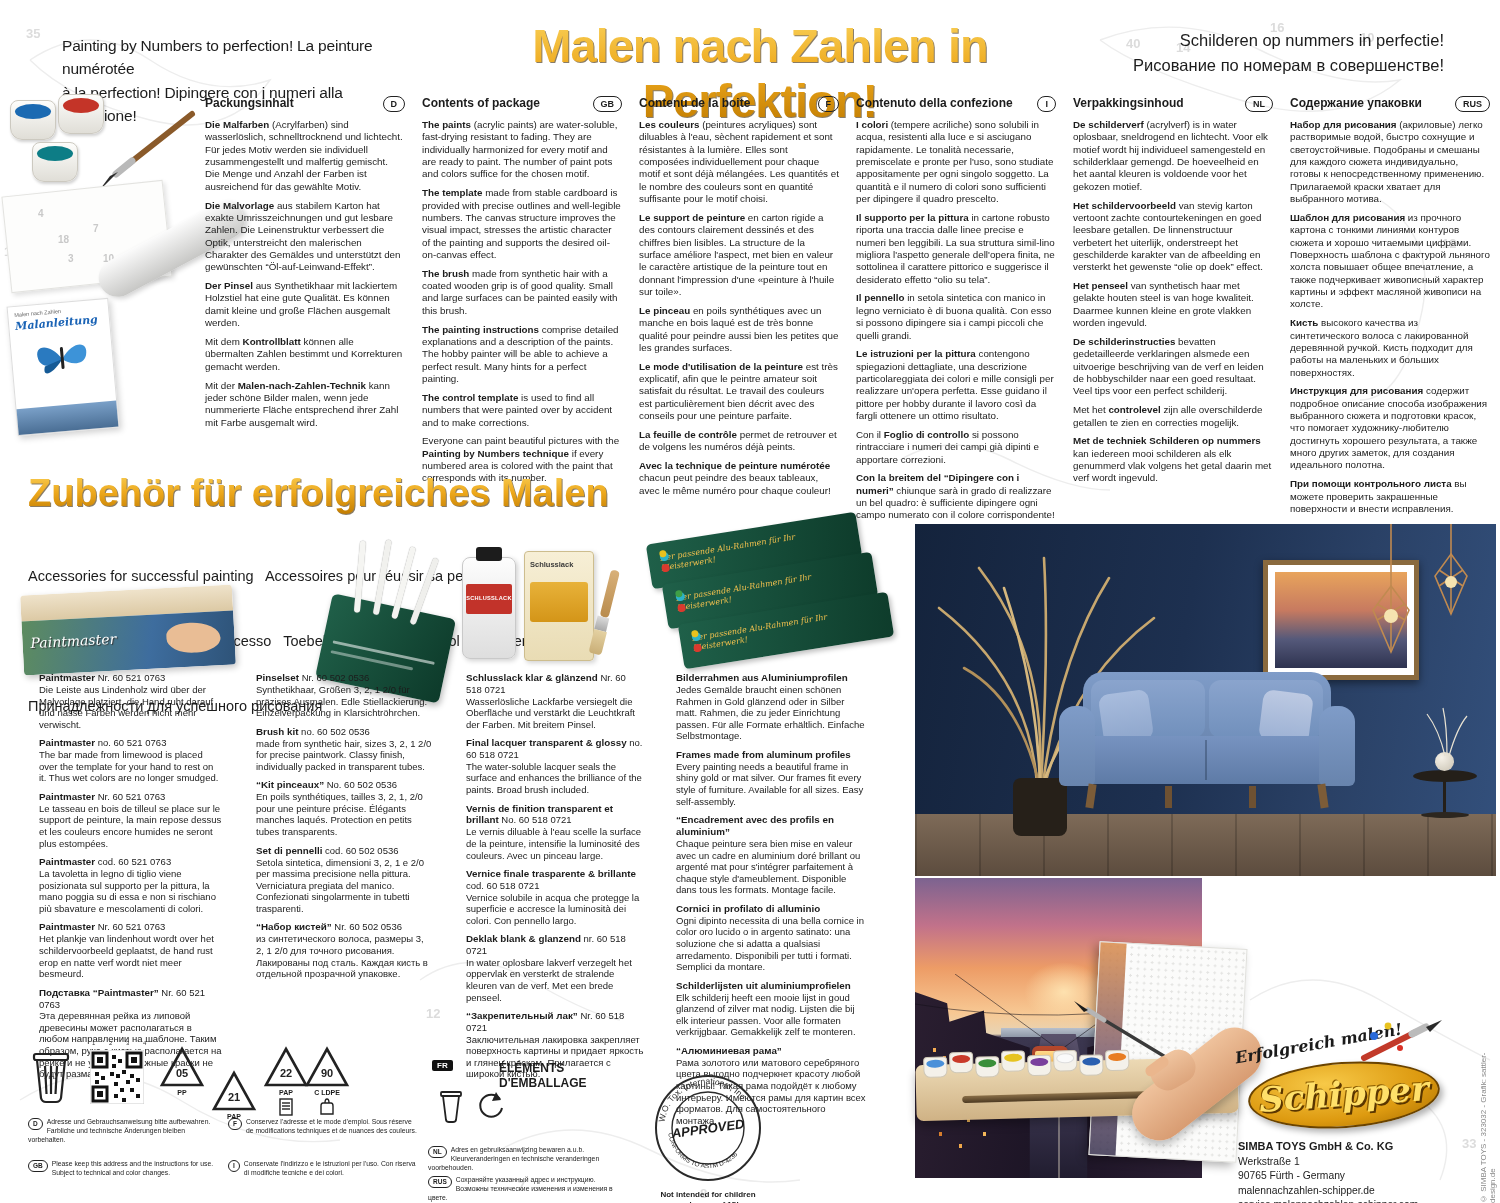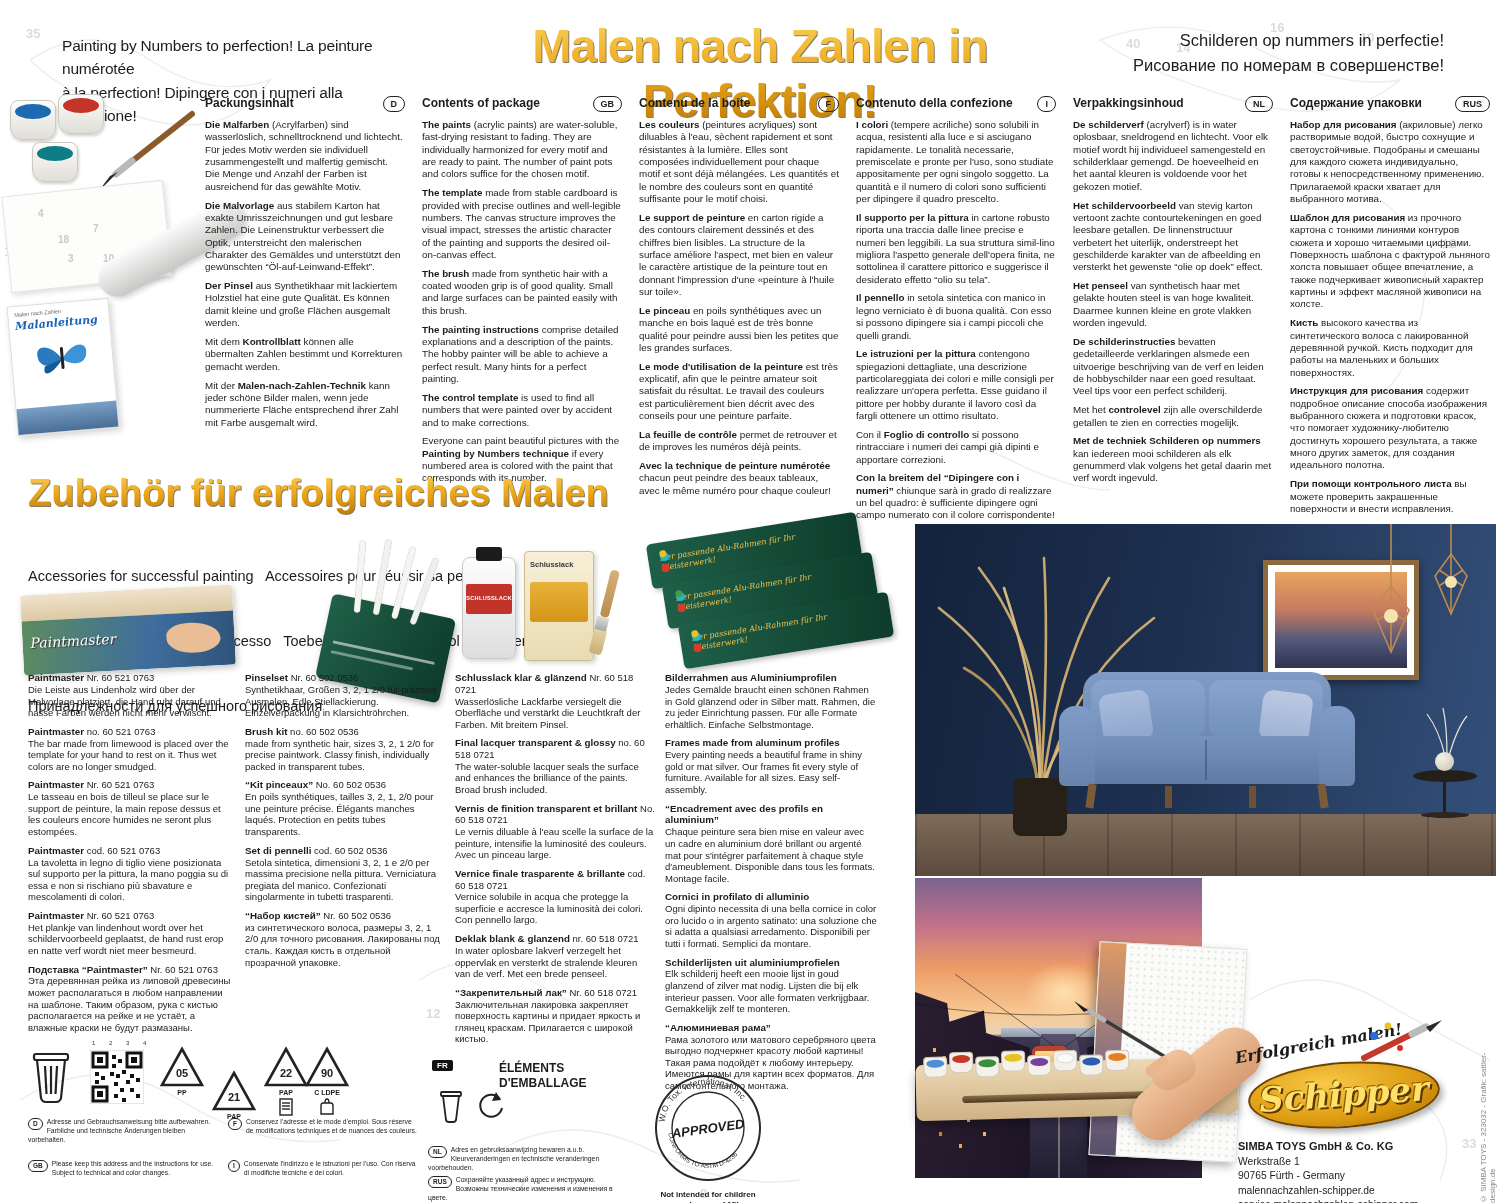--- a/index.html
+++ b/index.html
@@ -21,21 +21,21 @@
   .ccol-t{font-size:12px;font-weight:bold;}
   .badge{border:1.4px solid #222;border-radius:9px;padding:0 7px;font-size:9px;font-weight:bold;
          height:14px;line-height:14px;}
   .para{margin:0 0 6.5px;}
   .para b{font-weight:bold;}
   
   .acc-title{left:28px;top:472px;font-size:38px;}
   .acc-subs{left:28px;top:522px;font-size:14.5px;line-height:1.5;font-weight:500;white-space:pre;}
   
   .pcol{position:absolute;top:672px;font-size:9.5px;line-height:1.22;}
-  .entry{margin:0 0 7px;}
+  .entry{margin:0 11px 7px;}
   .entry b{font-size:9.8px;}
   
   .pot{position:absolute;width:44px;height:38px;background:linear-gradient(#fdfdfb,#e0ded7);
        border:1px solid #ccc9c0;border-radius:8px 8px 12px 12px;box-shadow:1px 2px 3px rgba(0,0,0,.18);}
   .pot i{position:absolute;left:4px;right:4px;top:3px;height:15px;border-radius:50%;display:block;}
   .script{font-family:"DejaVu Serif",serif;font-style:italic;}
   .frame-box{position:absolute;width:212px;height:45px;border-radius:5px;
              background:linear-gradient(100deg,#1f6049,#0e3c2b);box-shadow:2px 3px 5px rgba(0,0,0,.25);
              transform:rotate(-9deg);}
   .frame-box span{position:absolute;left:12px;top:11px;width:150px;font-size:8px;line-height:1.2;
@@ -164,21 +164,21 @@
   </div>
   <div class="ccol" style="left:639px;">
     <div class="ccol-h">
         <span class="ccol-t">Contenu de la boite</span>
         <span class="badge">F</span>
       </div>
     <p class="para"><span></span><b>Les couleurs</b><span> (peintures acryliques) sont diluables à l'eau, sèchent rapidement et sont résistantes à la lumière. Elles sont composées individuellement pour chaque motif et sont déjà mélangées. Les quantités et le nombre des couleurs sont en quantité suffisante pour le motif choisi.</span></p>
     <p class="para"><span></span><b>Le support de peinture</b><span> en carton rigide a des contours clairement dessinés et des chiffres bien lisibles. La structure de la surface améliore l'aspect, met bien en valeur le caractère artistique de la peinture tout en donnant l'impression d'une «peinture à l'huile sur toile».</span></p>
     <p class="para"><span></span><b>Le pinceau</b><span> en poils synthétiques avec un manche en bois laqué est de très bonne qualité pour peindre aussi bien les petites que les grandes surfaces.</span></p>
     <p class="para"><span></span><b>Le mode d'utilisation de la peinture</b><span> est très explicatif, afin que le peintre amateur soit satisfait du résultat. Le travail des couleurs est particulièrement bien décrit avec des conseils pour une peinture parfaite.</span></p>
-    <p class="para"><span></span><b>La feuille de contrôle</b><span> permet de retrouver et de improves les numéros déjà peints.</span></p>
+    <p class="para"><span></span><b>La feuille de contrôle</b><span> permet de retrouver et de volgens les numéros déjà peints.</span></p>
     <p class="para"><span></span><b>Avec la technique de peinture numérotée</b><span> chacun peut peindre des beaux tableaux, avec le même numéro pour chaque couleur!</span></p>
   </div>
   <div class="ccol" style="left:856px;">
     <div class="ccol-h">
         <span class="ccol-t">Contenuto della confezione</span>
         <span class="badge">I</span>
       </div>
     <p class="para"><span></span><b>I colori</b><span> (tempere acriliche) sono solubili in acqua, resistenti alla luce e si asciugano rapidamente. Le tonalità necessarie, premiscelate e pronte per l'uso, sono studiate appositamente per ogni singolo soggetto. La quantità e il numero di colori sono sufficienti per dipingere il quadro prescelto.</span></p>
     <p class="para"><span></span><b>Il supporto per la pittura</b><span> in cartone robusto riporta una traccia dalle linee precise e numeri ben leggibili. La sua struttura simil-lino migliora l'aspetto generale dell'opera finita, ne sottolinea il carattere pittorico e suggerisce il desiderato effetto “olio su tela”.</span></p>
     <p class="para"><span></span><b>Il pennello</b><span> in setola sintetica con manico in legno verniciato è di buona qualità. Con esso si possono dipingere sia i campi piccoli che quelli grandi.</span></p>

